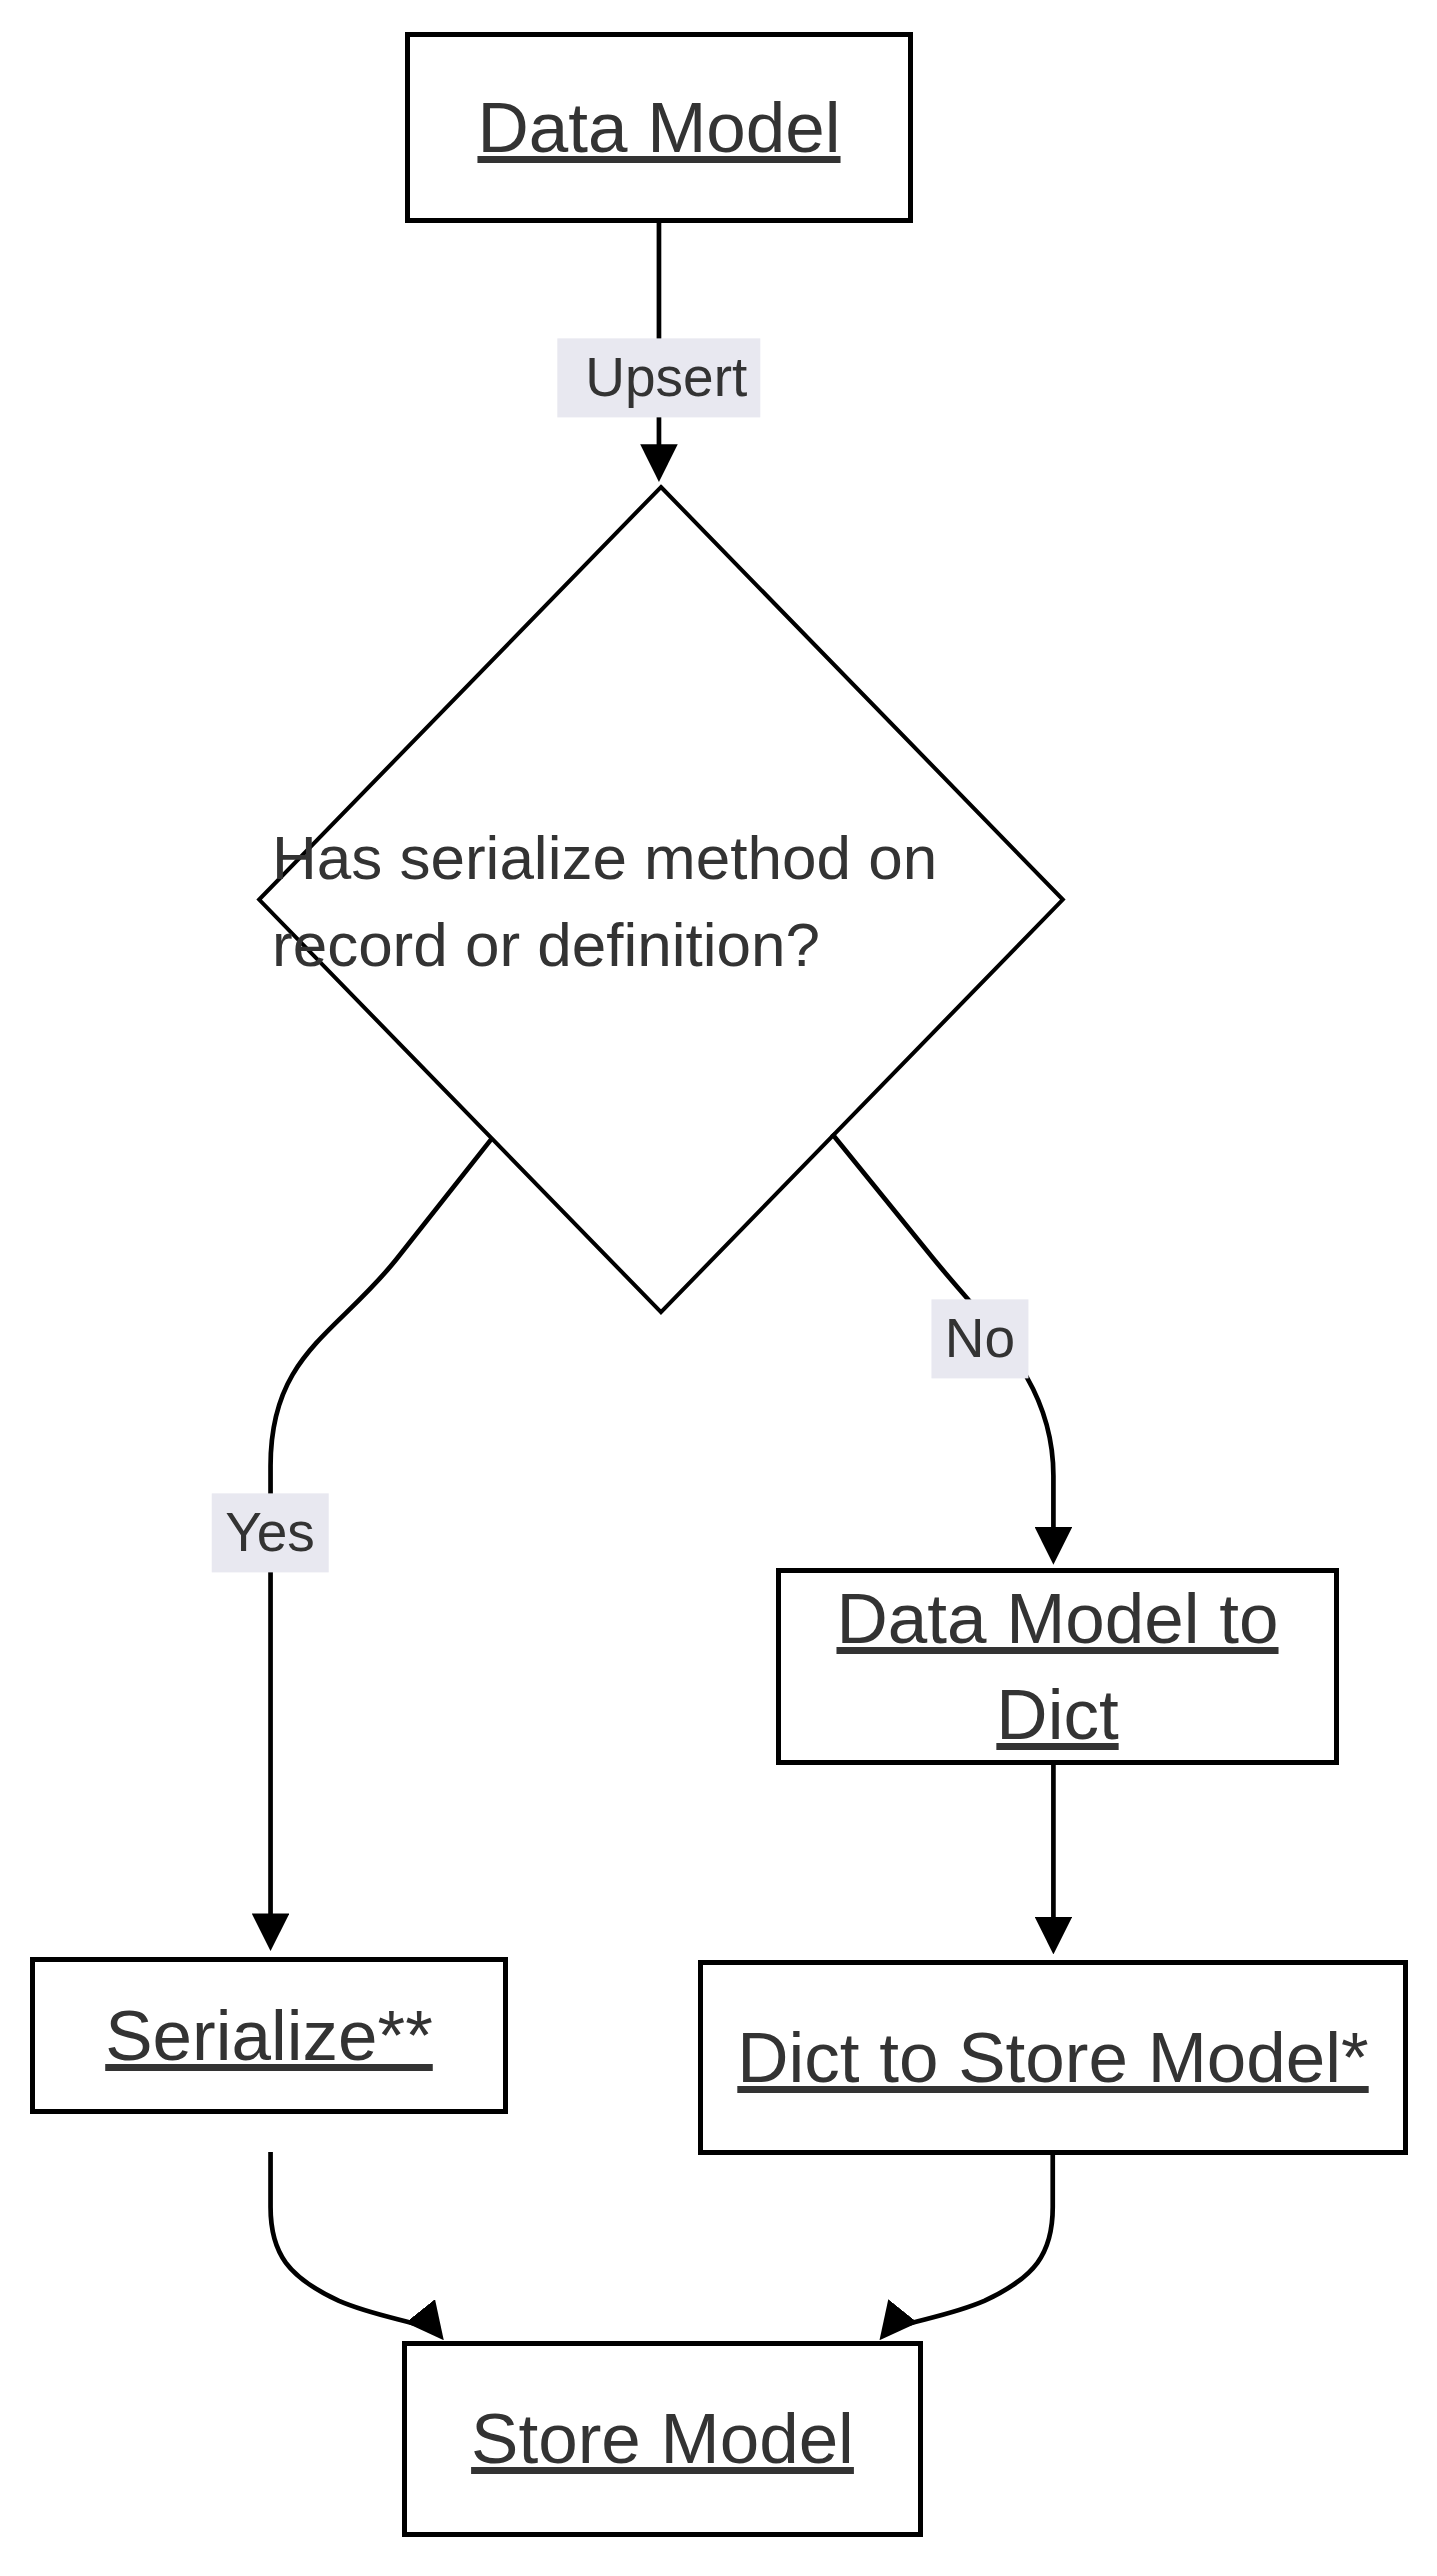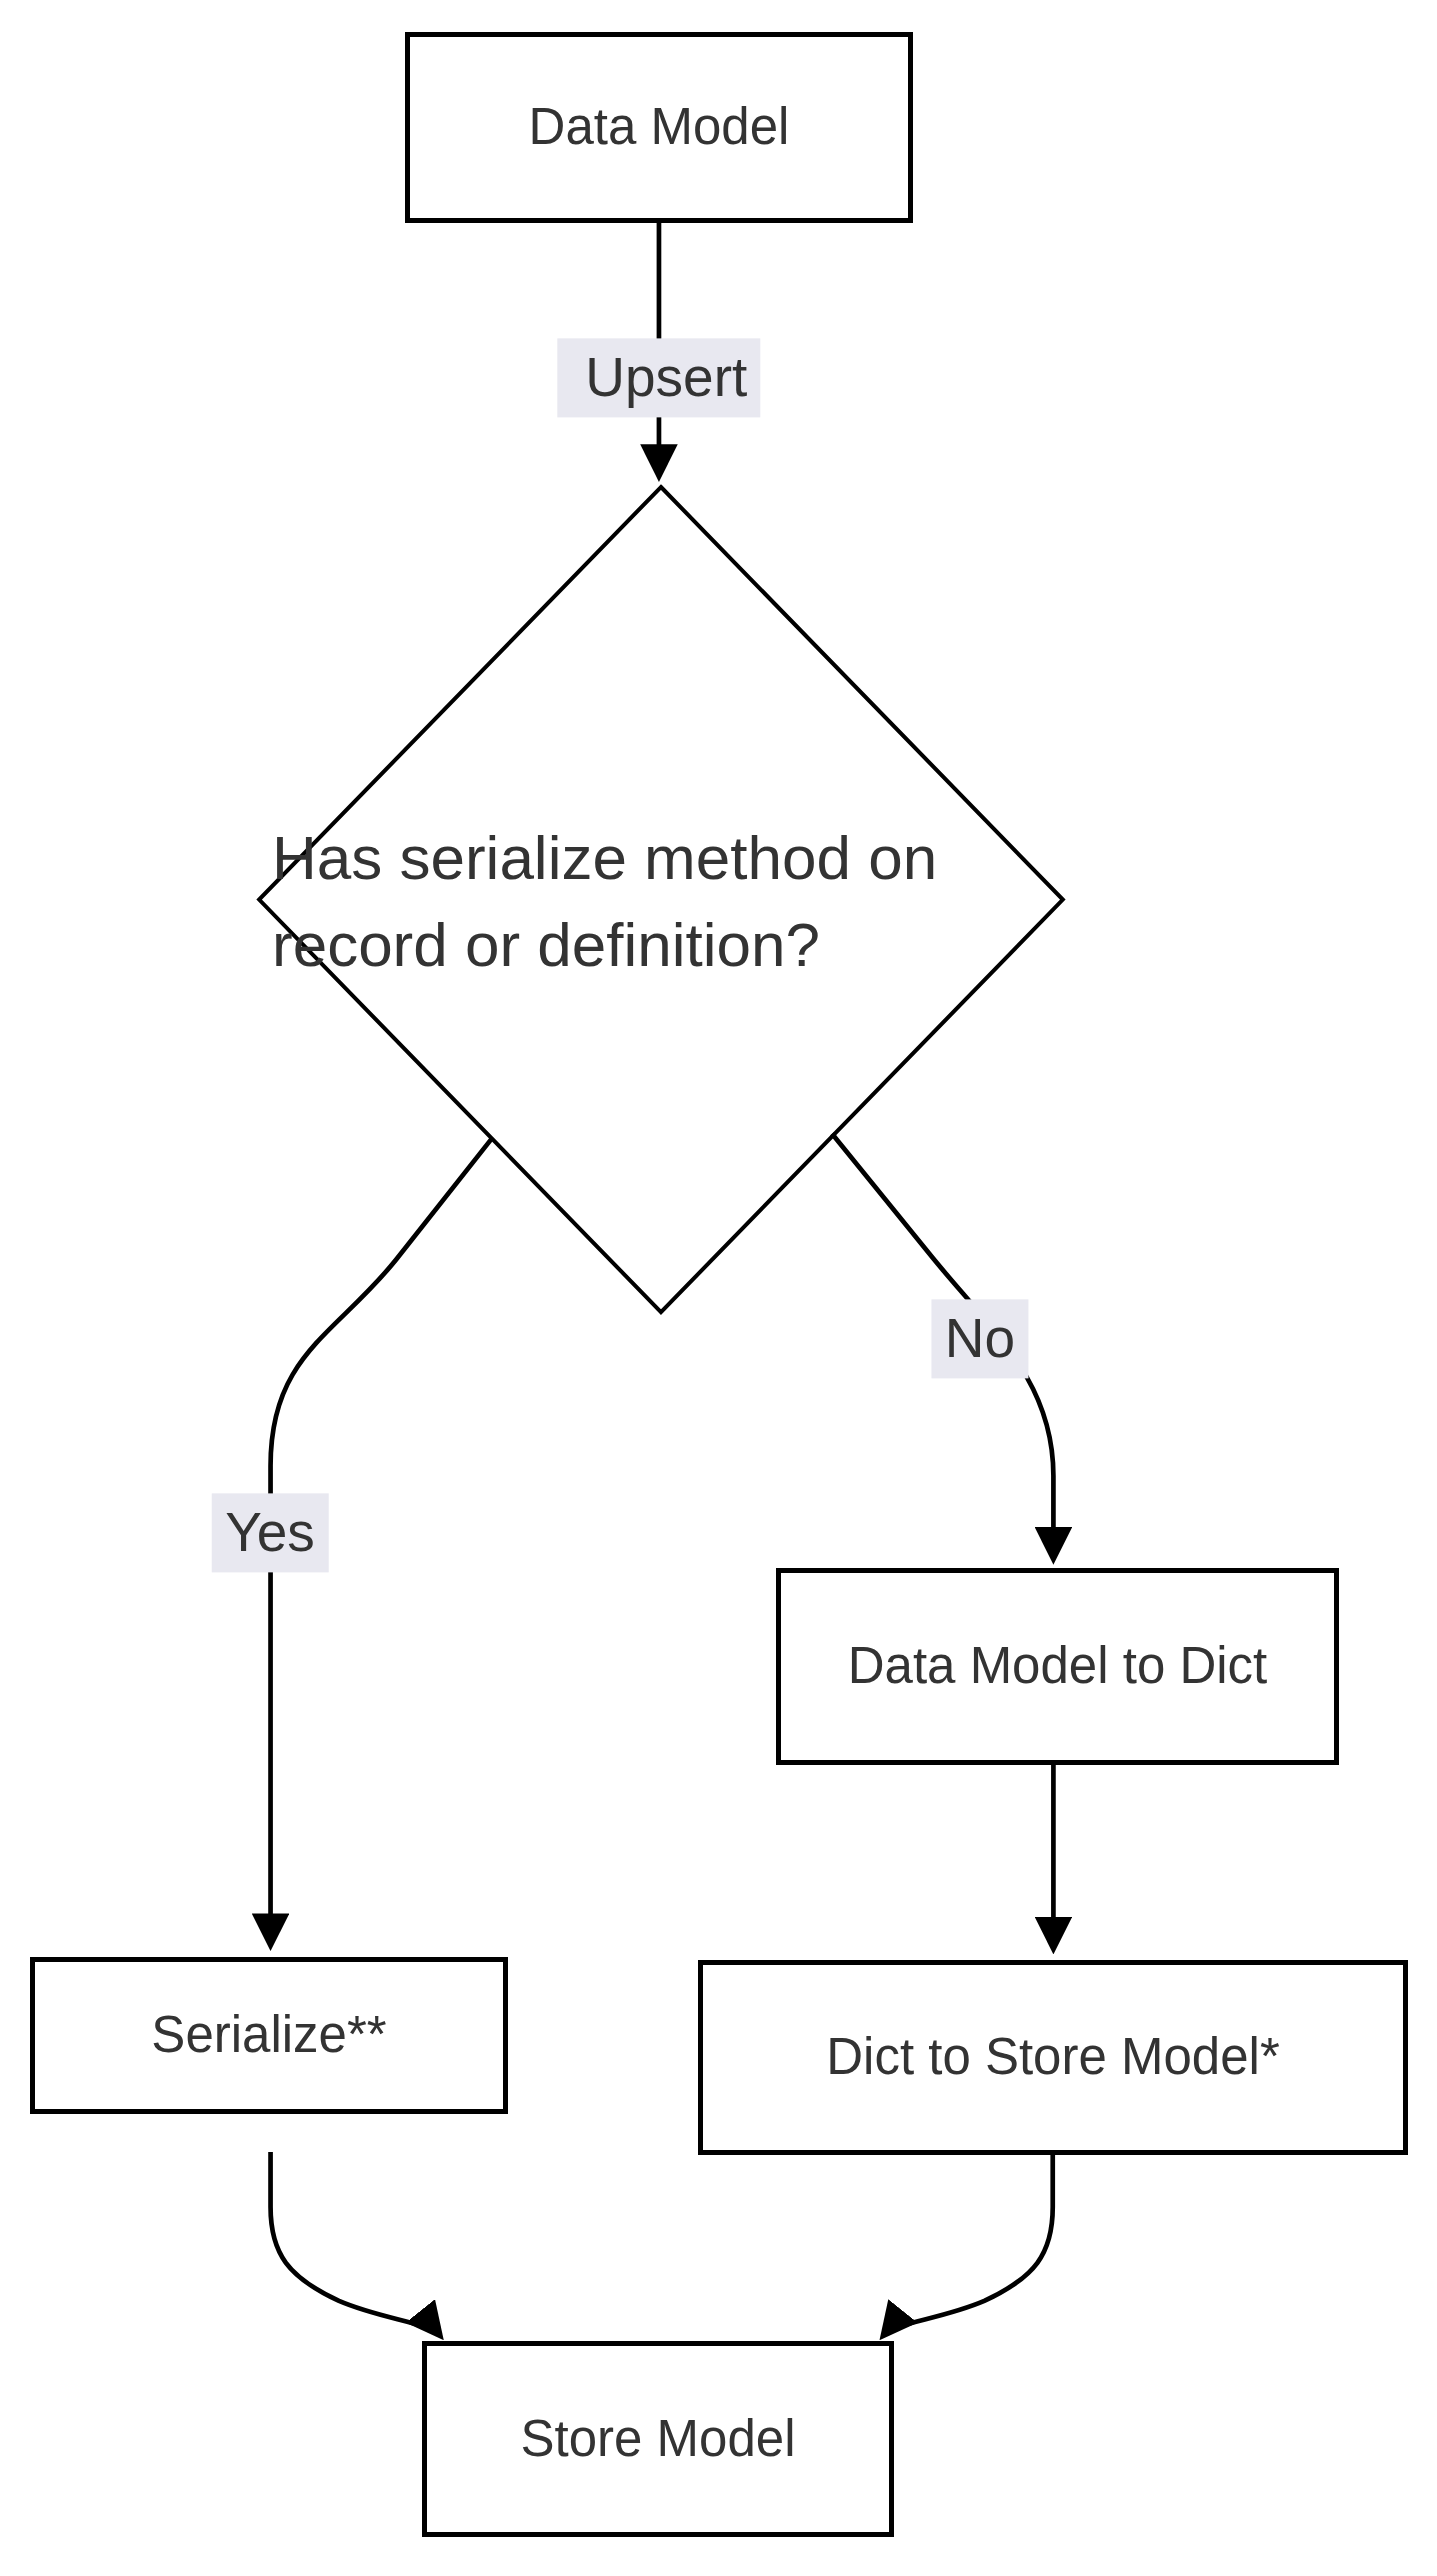--- a/index.html
+++ b/index.html
@@ -22,22 +22,23 @@
   svg.edges{position:absolute;left:0;top:0;width:1438px;height:2576px;}
   svg.edges path.edge{fill:none;stroke:var(--edge);stroke-width:7px;}
   svg.edges polygon.diamond{fill:var(--node-fill);stroke:var(--node-border);stroke-width:6px;}
   .node{
     position:absolute;
     background:var(--node-fill);
     border:5.4px solid var(--node-border);
     box-sizing:border-box;
     display:flex;align-items:center;justify-content:center;
     text-align:center;
-    font-size:51px;line-height:1.35;
+    font-size:71px;line-height:1.35;
     color:var(--text);
+    text-decoration:underline;
   }
   .diamond-label{
     position:absolute;
     transform:translate(-50%,-50%);
     width:778px;
     text-align:left;
     font-size:62px;line-height:1.4;
     color:var(--text);
   }
   .edge-label{
@@ -94,18 +95,18 @@
   </div>
 
   <div class="node" style="left:30px;top:1957px;width:478px;height:157px;">
     <span>Serialize**</span>
   </div>
 
   <div class="node" style="left:698px;top:1960px;width:710px;height:195px;">
     <span>Dict to Store Model*</span>
   </div>
 
-  <div class="node" style="left:402px;top:2341px;width:472px;height:196px;margin-left:20px;">
+  <div class="node" style="left:402px;top:2341px;width:521px;height:196px;">
     <span>Store Model</span>
   </div>
 
 </div>
 
 
 </body></html>

